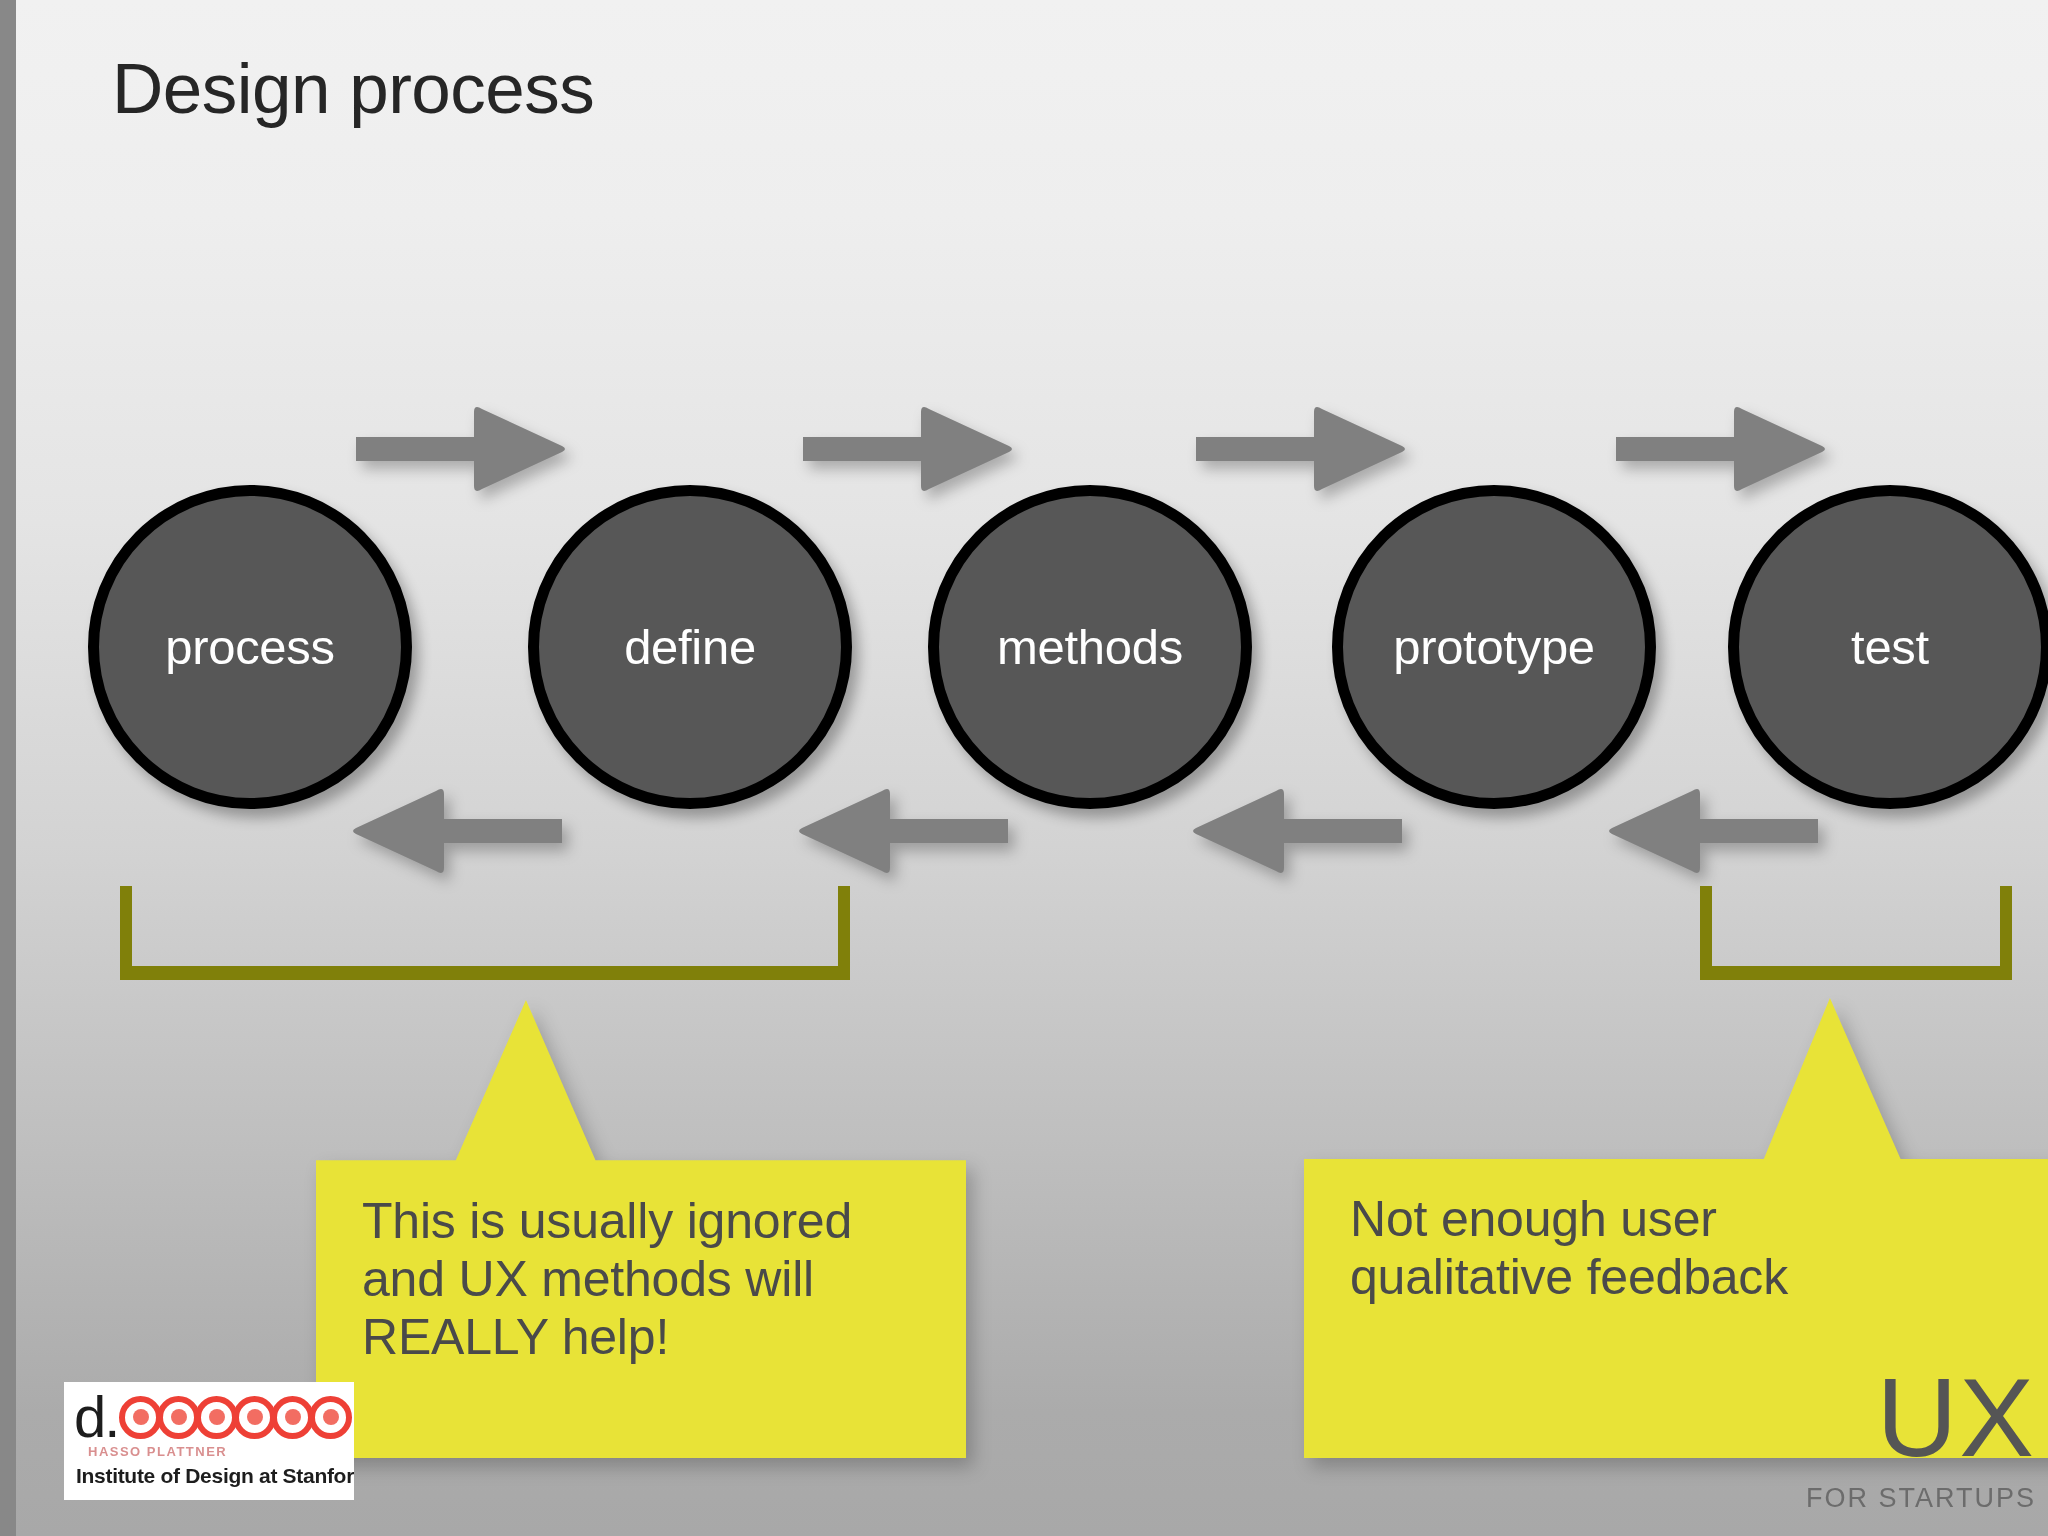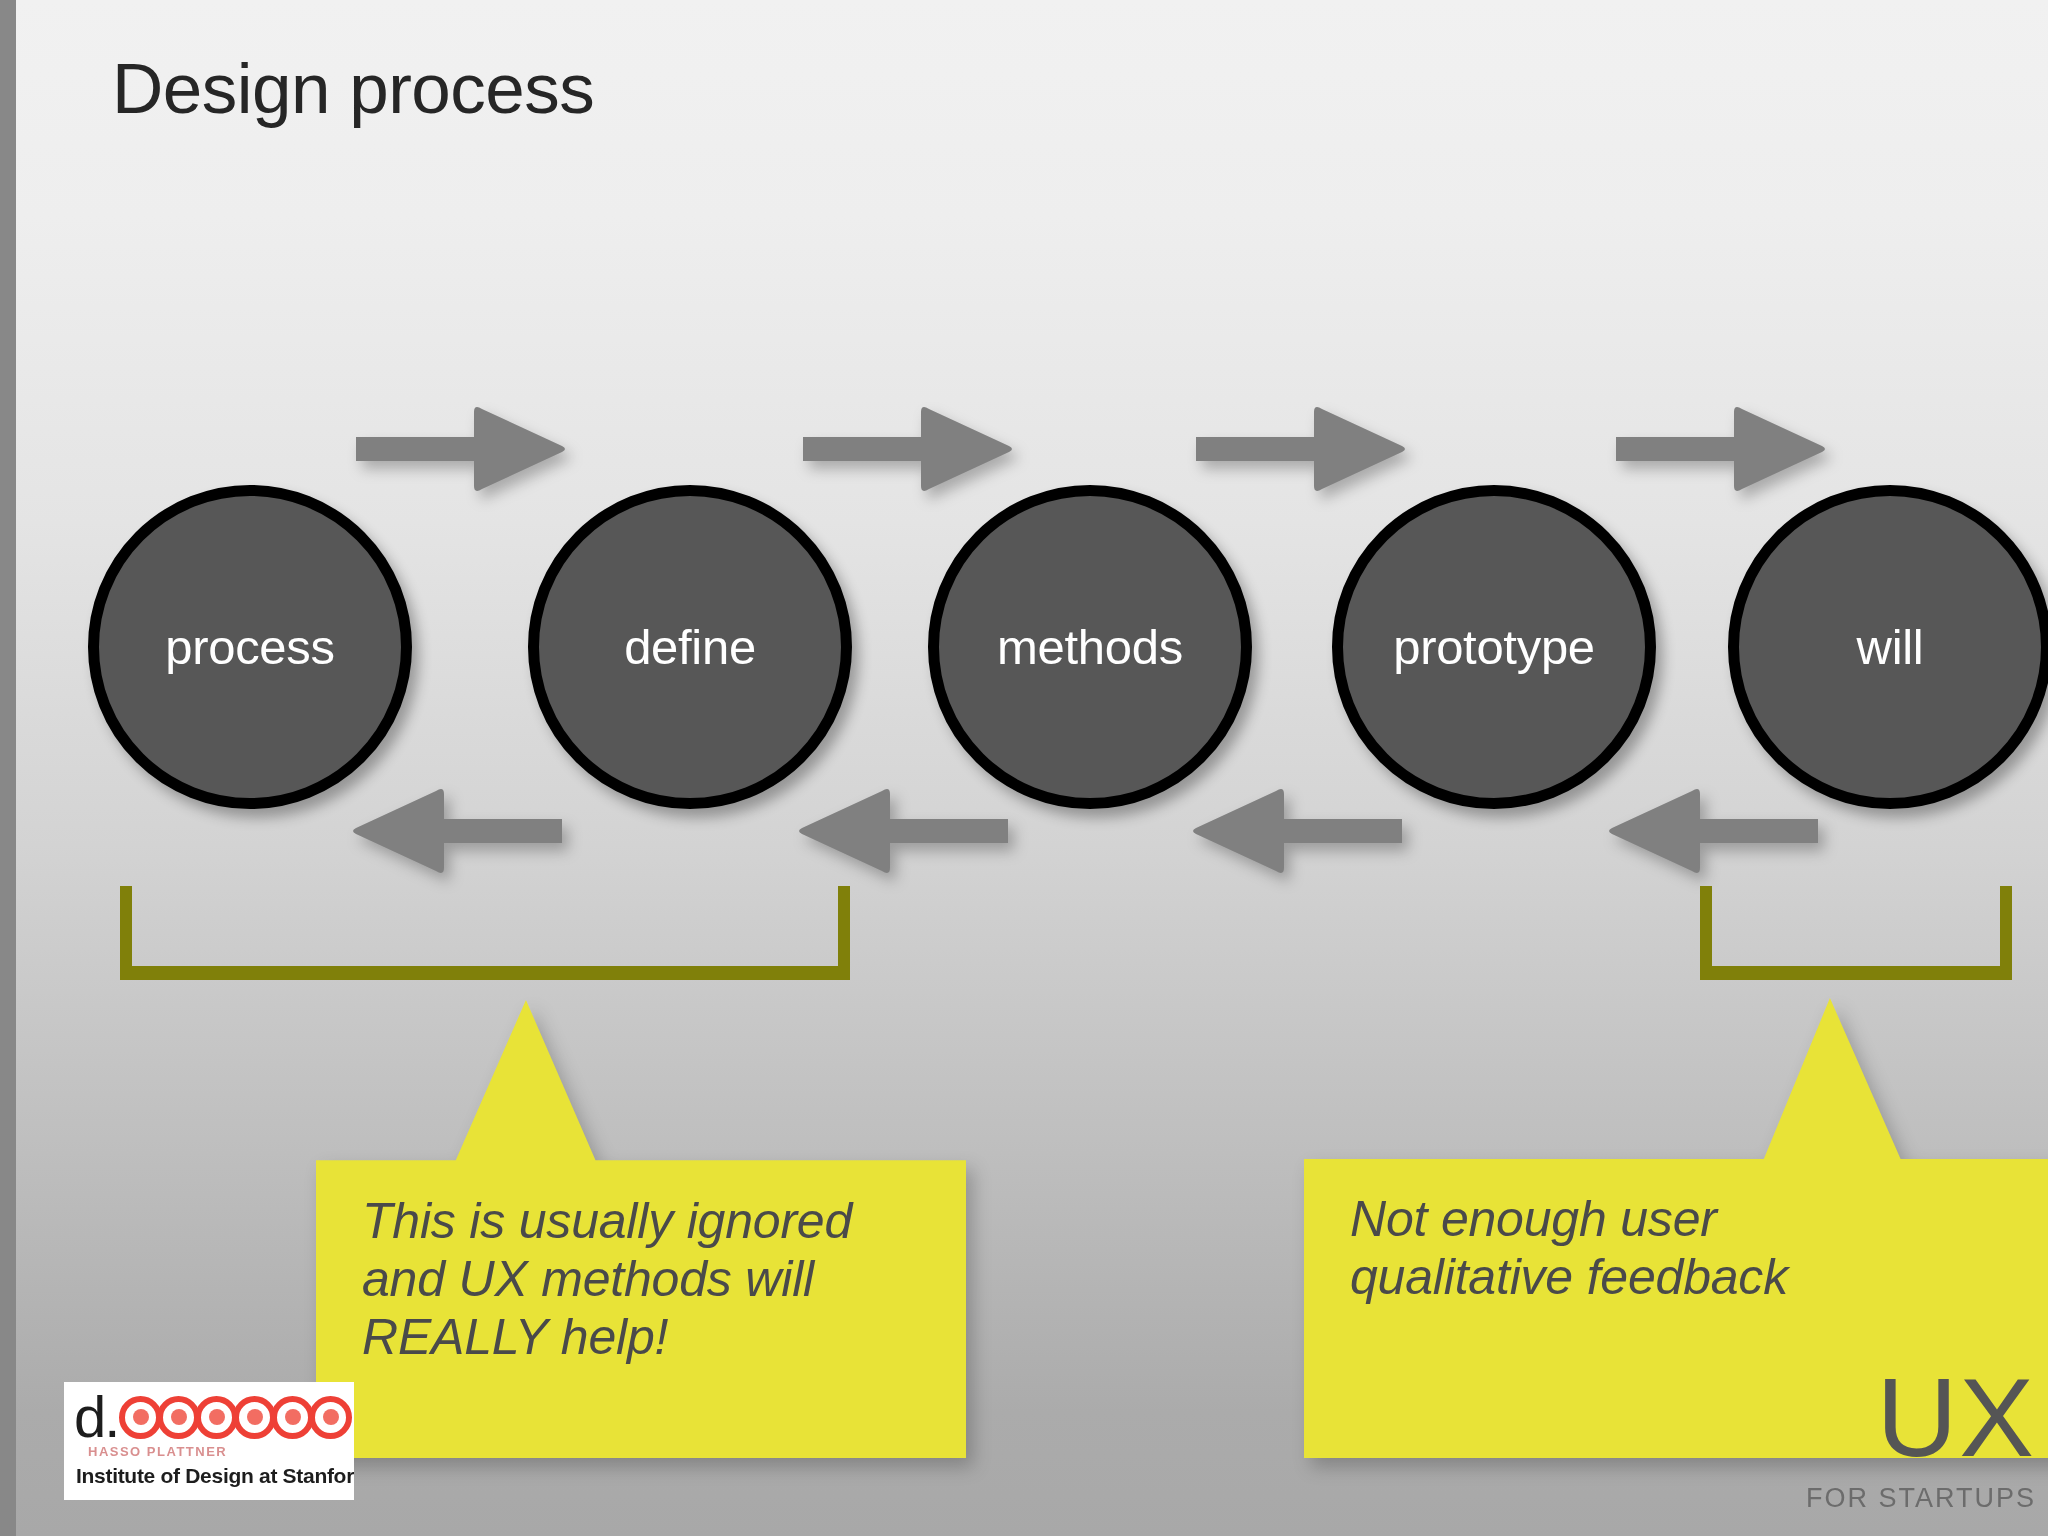--- a/index.html
+++ b/index.html
@@ -69,21 +69,20 @@
     border-left: 12px solid #80800a;
     border-right: 12px solid #80800a;
     border-bottom: 14px solid #80800a;
     border-top: none;
   }
 
   
   .callout {
     position: absolute;
     filter: drop-shadow(7px 9px 9px rgba(0,0,0,0.22));
-    font-style: italic;
   }
   .callout .shape {
     position: absolute;
     inset: 0;
     background: #e8e337;
   }
   .callout .ctext {
     position: absolute;
     color: #4a4a4a;
     font-size: 50px;
@@ -200,21 +199,21 @@
   <div class="stage" style="left:512px;">
     <span class="stage-label">define</span>
   </div>
   <div class="stage" style="left:912px;">
     <span class="stage-label">methods</span>
   </div>
   <div class="stage" style="left:1316px;">
     <span class="stage-label">prototype</span>
   </div>
   <div class="stage" style="left:1712px;">
-    <span class="stage-label">will</span>
+    <span class="stage-label">test</span>
   </div>
 
   <div class="arrow" style="left:336px; top:788px;">
     <svg viewBox="0 0 212 86" xmlns="http://www.w3.org/2000/svg">
       <path d="M210,31 L92,31 L92,6 Q92,-2 84,3 L4,40 Q-2,43 4,46 L84,83 Q92,88 92,80 L92,55 L210,55 Z" fill="#808080"></path>
     </svg>
   </div>
   <div class="arrow" style="left:782px; top:788px;">
     <svg viewBox="0 0 212 86" xmlns="http://www.w3.org/2000/svg">
       <path d="M210,31 L92,31 L92,6 Q92,-2 84,3 L4,40 Q-2,43 4,46 L84,83 Q92,88 92,80 L92,55 L210,55 Z" fill="#808080"></path>

